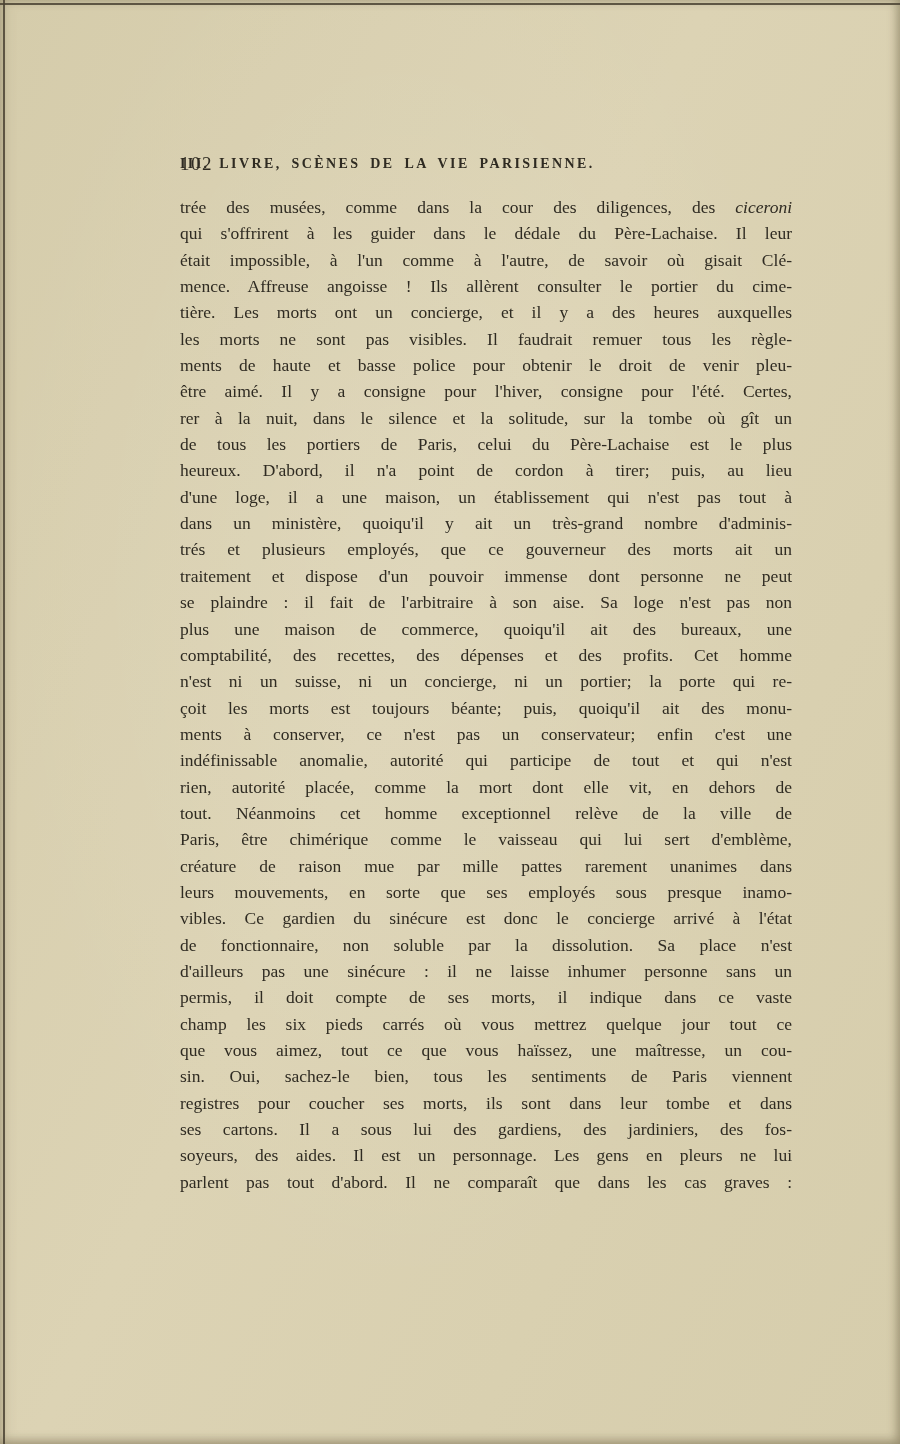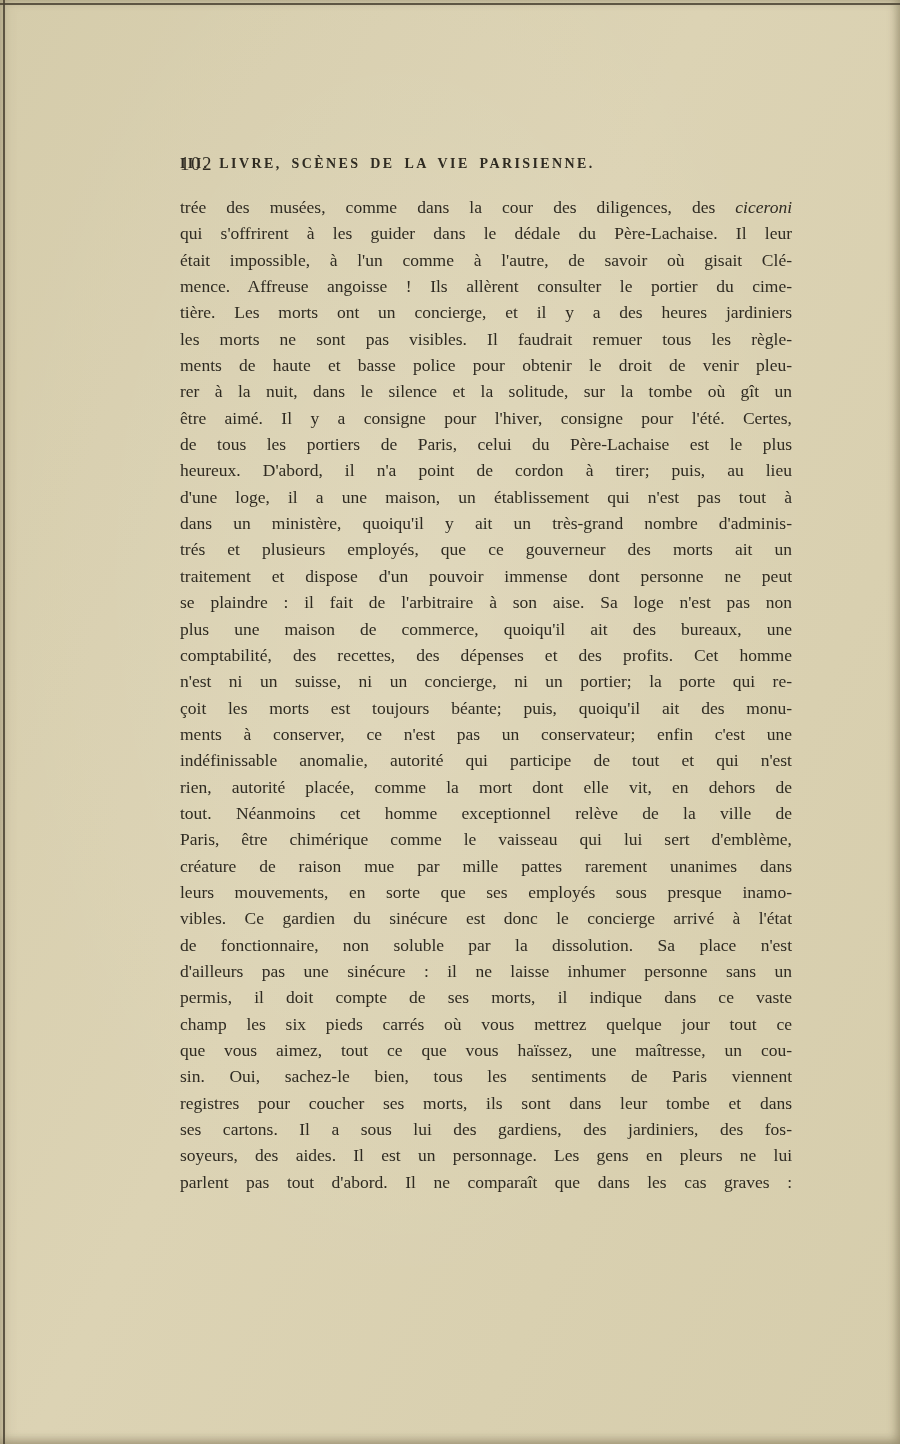--- a/index.html
+++ b/index.html
@@ -105,25 +105,25 @@
       <span class="pagenum">102</span>
       <span class="running-title">III. LIVRE, SCÈNES DE LA VIE PARISIENNE.</span>
     </div>
 
     <div class="bodytext">
       <div class="line"><span>trée des musées, comme dans la cour des diligences, des </span><em>ciceroni</em></div>
 
       <div class="line">qui s'offrirent à les guider dans le dédale du Père-Lachaise. Il leur</div>
         <div class="line">était impossible, à l'un comme à l'autre, de savoir où gisait Clé-</div>
         <div class="line">mence. Affreuse angoisse ! Ils allèrent consulter le portier du cime-</div>
-        <div class="line">tière. Les morts ont un concierge, et il y a des heures jardiniers</div>
+        <div class="line">tière. Les morts ont un concierge, et il y a des heures auxquelles</div>
         <div class="line">les morts ne sont pas visibles. Il faudrait remuer tous les règle-</div>
         <div class="line">ments de haute et basse police pour obtenir le droit de venir pleu-</div>
+        <div class="line">être aimé. Il y a consigne pour l'hiver, consigne pour l'été. Certes,</div>
         <div class="line">rer à la nuit, dans le silence et la solitude, sur la tombe où gît un</div>
-        <div class="line">être aimé. Il y a consigne pour l'hiver, consigne pour l'été. Certes,</div>
         <div class="line">de tous les portiers de Paris, celui du Père-Lachaise est le plus</div>
         <div class="line">heureux. D'abord, il n'a point de cordon à tirer; puis, au lieu</div>
         <div class="line">d'une loge, il a une maison, un établissement qui n'est pas tout à</div>
         <div class="line">dans un ministère, quoiqu'il y ait un très-grand nombre d'adminis-</div>
         <div class="line">trés et plusieurs employés, que ce gouverneur des morts ait un</div>
         <div class="line">traitement et dispose d'un pouvoir immense dont personne ne peut</div>
         <div class="line">se plaindre : il fait de l'arbitraire à son aise. Sa loge n'est pas non</div>
         <div class="line">plus une maison de commerce, quoiqu'il ait des bureaux, une</div>
         <div class="line">comptabilité, des recettes, des dépenses et des profits. Cet homme</div>
         <div class="line">n'est ni un suisse, ni un concierge, ni un portier; la porte qui re-</div>

